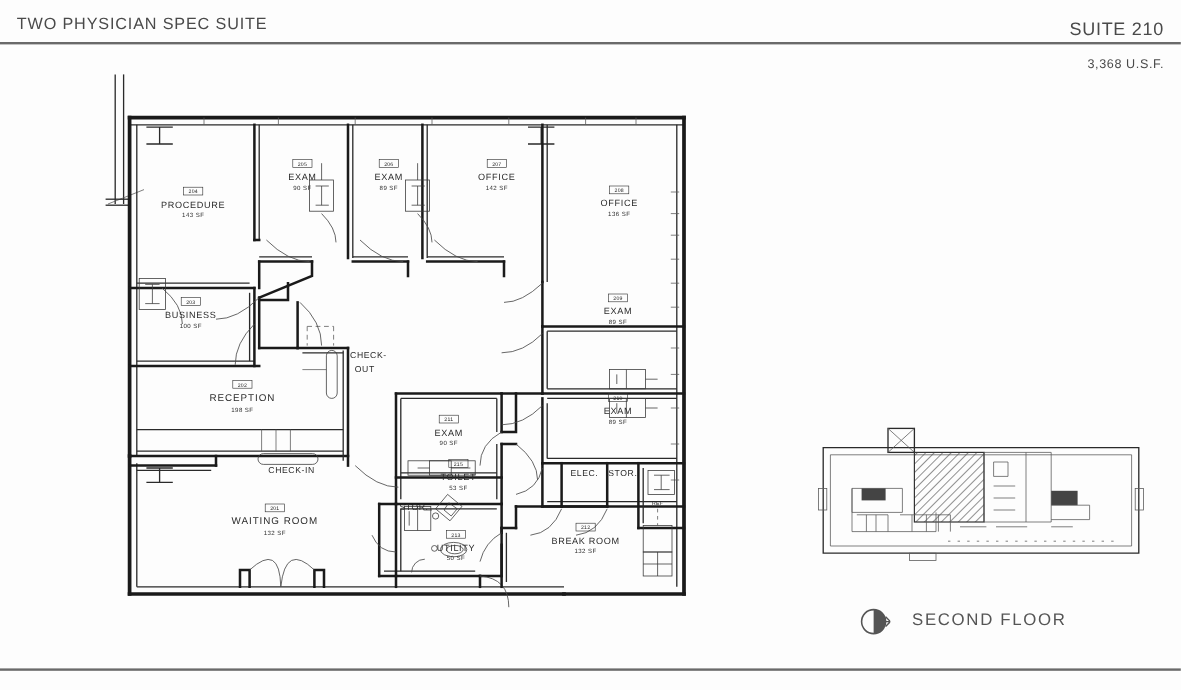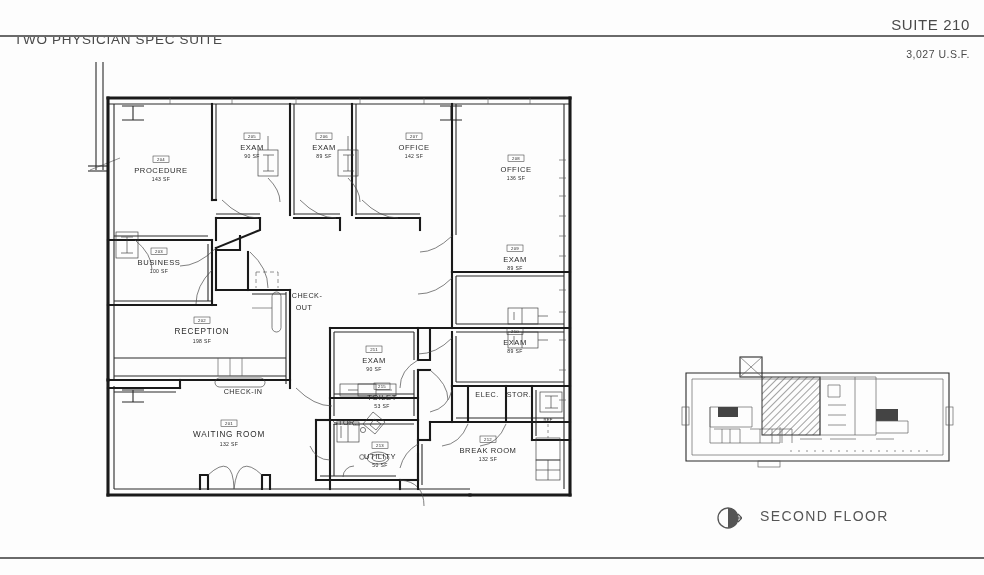--- a/index.html
+++ b/index.html
@@ -22,21 +22,20 @@
   }
   
   .hdr-title {
     position: absolute;
     left: 14px;
     top: 12px;
     font-size: 13.5px;
     letter-spacing: 0.7px;
     color: #4a4a4a;
     white-space: nowrap;
-    margin-top: 20px;
   }
   .hdr-suite {
     position: absolute;
     right: 14px;
     top: 16px;
     font-size: 15px;
     letter-spacing: 0.6px;
     color: #4a4a4a;
     white-space: nowrap;
   }
@@ -111,21 +110,21 @@
   .swing   { fill: none; stroke: #4a4a4a; stroke-width: 0.7; }
   .fix     { fill: none; stroke: #3a3a3a; stroke-width: 0.65; }
 </style>
 </head>
 <body>
 
 <div id="sheet">
 
   <div class="hdr-title">TWO PHYSICIAN SPEC SUITE</div>
   <div class="hdr-suite">SUITE 210</div>
-  <div class="hdr-usf">3,027 U.S.F.</div>
+  <div class="hdr-usf">3,368 U.S.F.</div>
   <div class="rule top"></div>
   <div class="rule bot"></div>
 
   <div id="plan-wrap">
   <svg id="plan-svg" width="660" height="470" viewBox="0 0 660 470" xmlns="http://www.w3.org/2000/svg">
 
     <g>
       <path class="wall-in" d="M103 22 L103 130"></path>
       <path class="wall-in" d="M96 22 L96 130"></path>
       <path class="thin" d="M90 130 L120 118"></path>

